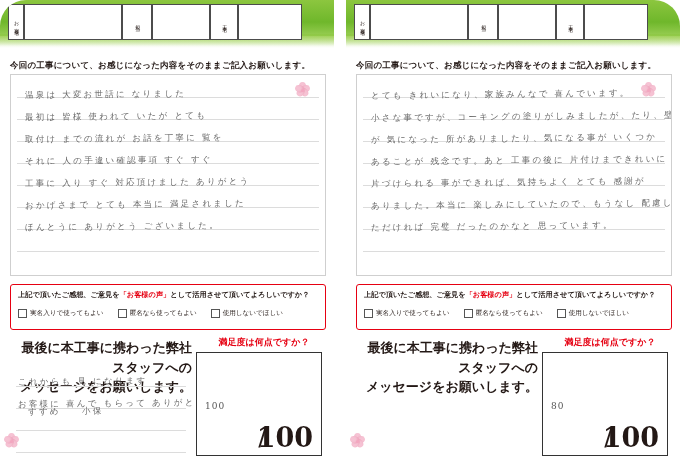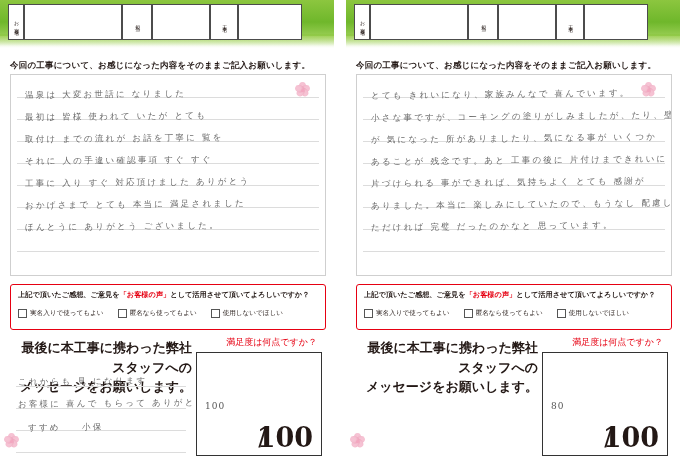--- a/index.html
+++ b/index.html
@@ -1,17 +1,17 @@
 <!DOCTYPE html>
 <html><head>
 <meta charset="utf-8">
 <style>
   html,body{margin:0;padding:0;background:#ffffff;}
   body{width:680px;height:462px;font-family:"Liberation Sans","DejaVu Sans",sans-serif;color:#231815;}
-  .page{position:relative;width:680px;height:462px;overflow:hidden;}
+  .page{position:relative;width:680px;height:462px;overflow:hidden;border-radius:26px;}
   .sheet{position:absolute;top:0;width:334px;height:462px;}
   .sheet.left{left:0;}
   .sheet.right{left:346px;}
 
   
   .hdr{position:relative;height:52px;}
   .hdr-green{position:absolute;left:0;top:0;width:334px;height:40px;
      background:linear-gradient(180deg,#8cc63f 0%,#6fb72b 55%,#a4d45e 100%);}
   .hdr-green:after{content:"";position:absolute;left:0;bottom:-6px;width:100%;height:10px;
      background:linear-gradient(180deg,#b7dd78 0%,#ffffff 100%);}
@@ -59,22 +59,22 @@
   .consent .q b{color:#e60012;}
   .opts{position:absolute;left:7px;top:24px;display:flex;gap:14px;}
   .opt{display:flex;align-items:center;gap:3px;font-size:6.6px;color:#231815;}
   .cb{width:7px;height:7px;border:1px solid #555;background:#fff;display:inline-block;}
 
   
   .msg-label{position:absolute;left:12px;top:338px;width:180px;font-size:13px;
      font-weight:bold;line-height:1.5;text-align:right;color:#231815;}
   .msg-lines{position:absolute;left:10px;top:366px;width:176px;height:88px;}
   .msg-lines .rule{width:170px;}
-  .score-title{position:absolute;left:185px;top:336px;width:132px;text-align:right;
-     font-size:9px;font-weight:normal;color:#e60012;}
+  .score-title{position:absolute;left:198px;top:336px;width:132px;text-align:center;
+     font-size:9px;font-weight:bold;color:#e60012;}
   .score-box{position:absolute;left:196px;top:352px;width:124px;height:102px;
      border:1px solid #333;background:#fff;}
   .score-num{position:absolute;right:8px;bottom:2px;font-family:"DejaVu Serif",serif;
      font-size:27px;font-weight:bold;color:#231815;}
   .score-den{position:absolute;left:8px;bottom:44px;font-family:"DejaVu Serif",serif;
      font-size:9px;color:#555;letter-spacing:1px;}
   .slash{position:absolute;right:54px;bottom:4px;font-family:"DejaVu Serif",serif;
      font-size:26px;color:#231815;}
 </style>
 </head>
@@ -149,21 +149,21 @@
       <div>メッセージをお願いします。</div>
     </div>
 
     <div class="msg-lines">
       <div class="rule" style="top:20px"></div>
         <div class="rule" style="top:42px"></div>
       <div class="rule" style="top:64px"></div>
         <div class="rule" style="top:86px"></div>
       <div class="hw-line" style="left:8px;top:10px">これからも 見 になります</div>
       <div class="hw-line" style="left:8px;top:32px">お客様に 喜んで もらって ありがとう</div>
-      <div class="hw-line" style="left:18px;top:56px">すすめ　　小保</div>
+      <div class="hw-line" style="left:18px;top:40px">すすめ　　小保</div>
     </div>
 
     <div class="score-title">満足度は何点ですか？</div>
     <div class="score-box">
       <div class="score-den">100</div>
       <div class="slash">/</div>
       <div class="score-num">100</div>
     </div>
 
     <div class="sakura" style="left:2px;top:432px">

